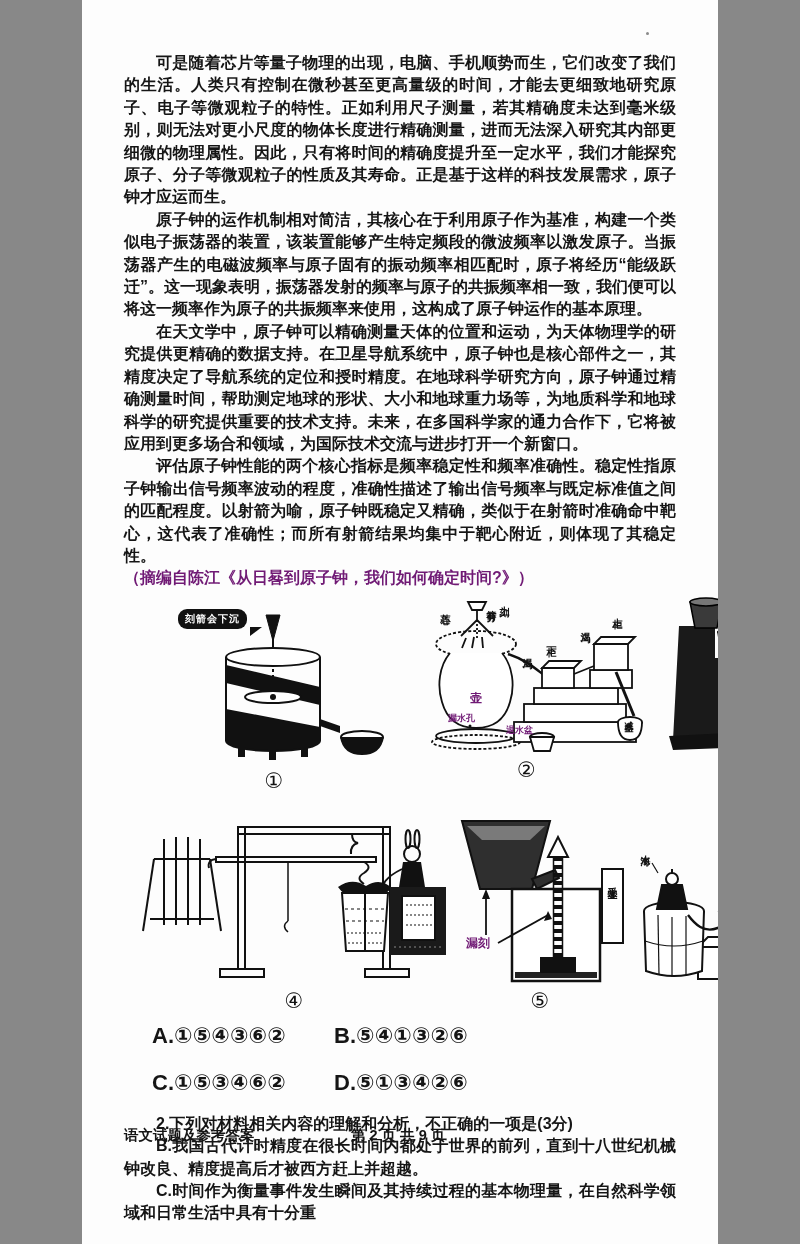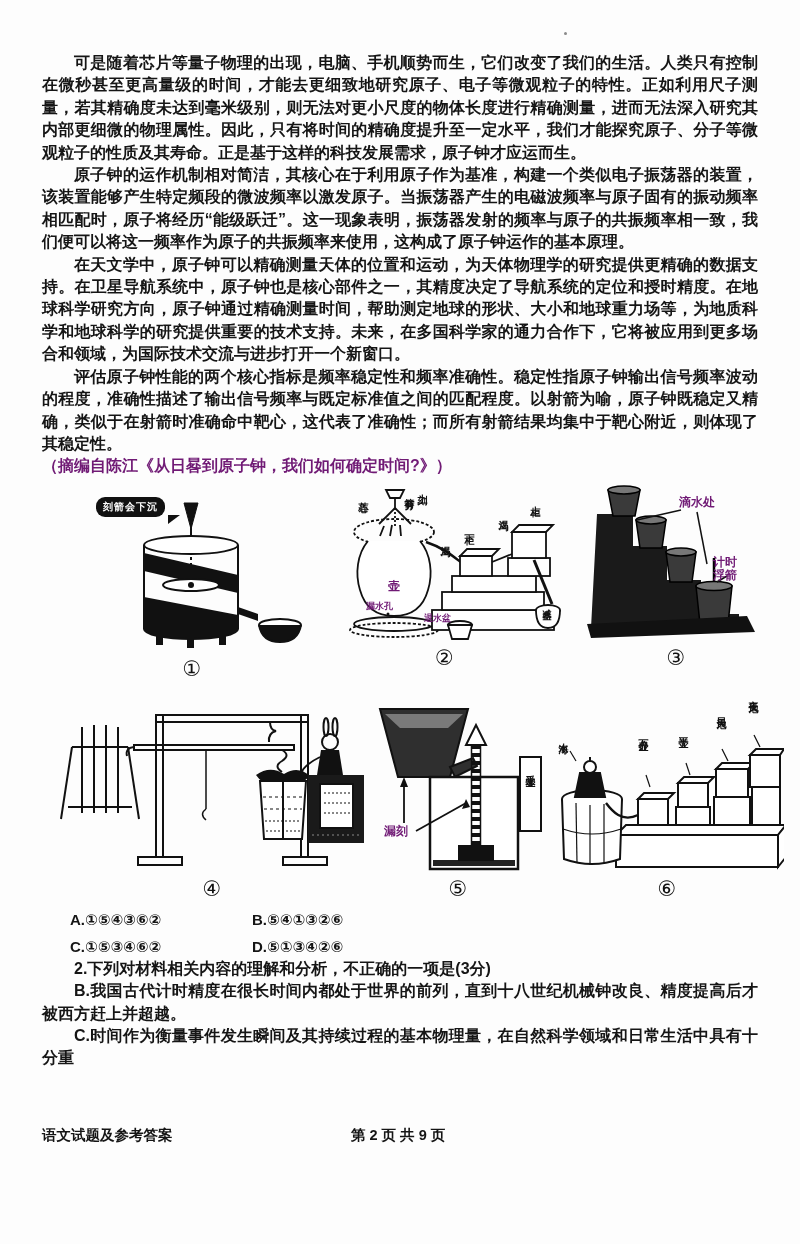--- a/index.html
+++ b/index.html
@@ -1,17 +1,17 @@
 <!DOCTYPE html>
 <html><head>
 <meta charset="utf-8">
 <style>
   * { margin:0; padding:0; box-sizing:border-box; }
   body { background:#888; font-family:"Liberation Sans","DejaVu Sans",sans-serif; }
-  .page { position:relative; width:800px; height:1244px; background:#fdfdfd; margin:0 auto; overflow:hidden; color:#111; }
+  .page { position:relative; width:636px; height:1244px; background:#fdfdfd; margin:0 auto; overflow:hidden; color:#111; }
   .content { padding:52px 42px 0 42px; }
   .para { font-size:16px; line-height:22.4px; font-weight:700; text-align:justify; text-indent:2em; color:#151515; }
   .attribution { font-size:16px; line-height:22.4px; font-weight:700; color:#701a75; }
   .stem { font-size:16px; line-height:22.4px; font-weight:700; text-indent:2em; color:#151515; }
   .artifact { position:absolute; left:564px; top:32px; width:3px; height:3px; background:#8a8a8a; border-radius:50%; }
 
   .figrow { display:flex; align-items:flex-start; margin-top:6px; }
   .figrow1 { padding-left:34px; gap:14px; }
   .figrow2 { padding-left:16px; gap:6px; }
   .fig { position:relative; }
@@ -19,21 +19,21 @@
   .fignum { text-align:center; font-size:21px; font-weight:400; margin-top:2px; color:#111; }
 
   .vlab { position:absolute; writing-mode:vertical-rl; text-orientation:upright; font-size:10px; font-weight:700; line-height:1; letter-spacing:1px; color:#111; white-space:nowrap; }
   .hlab { position:absolute; font-size:10px; font-weight:700; line-height:1.1; color:#701a75; white-space:nowrap; }
   .hlab.big { font-size:12px; }
   .wrap2 { width:2.1em; white-space:normal; }
 
   .bubble { position:absolute; left:20px; top:2px; background:#111; color:#fff; font-size:10px; font-weight:700; padding:3px 7px; border-radius:9px; letter-spacing:1px; }
   .bubble-tail { position:absolute; left:92px; top:20px; width:0; height:0; border-left:12px solid #111; border-bottom:9px solid transparent; }
 
-  .q1options { margin:10px 0 2px 28px; display:grid; grid-template-columns:182px auto; row-gap:9px; font-size:15px; font-weight:700; width:max-content; color:#151515; }
+  .q1options { margin:10px 0 17px 28px; display:grid; grid-template-columns:182px auto; row-gap:21px; font-size:22px; font-weight:700; width:max-content; color:#151515; }
   .footer { position:absolute; left:42px; right:42px; top:1126px; font-size:14.5px; font-weight:700; color:#151515; }
   .footer .pageno { position:absolute; left:50%; transform:translateX(-52%); font-weight:700; }
 </style>
 </head>
 <body>
 
 <div class="page">
   <div class="artifact"></div>
   <div class="content">
 

